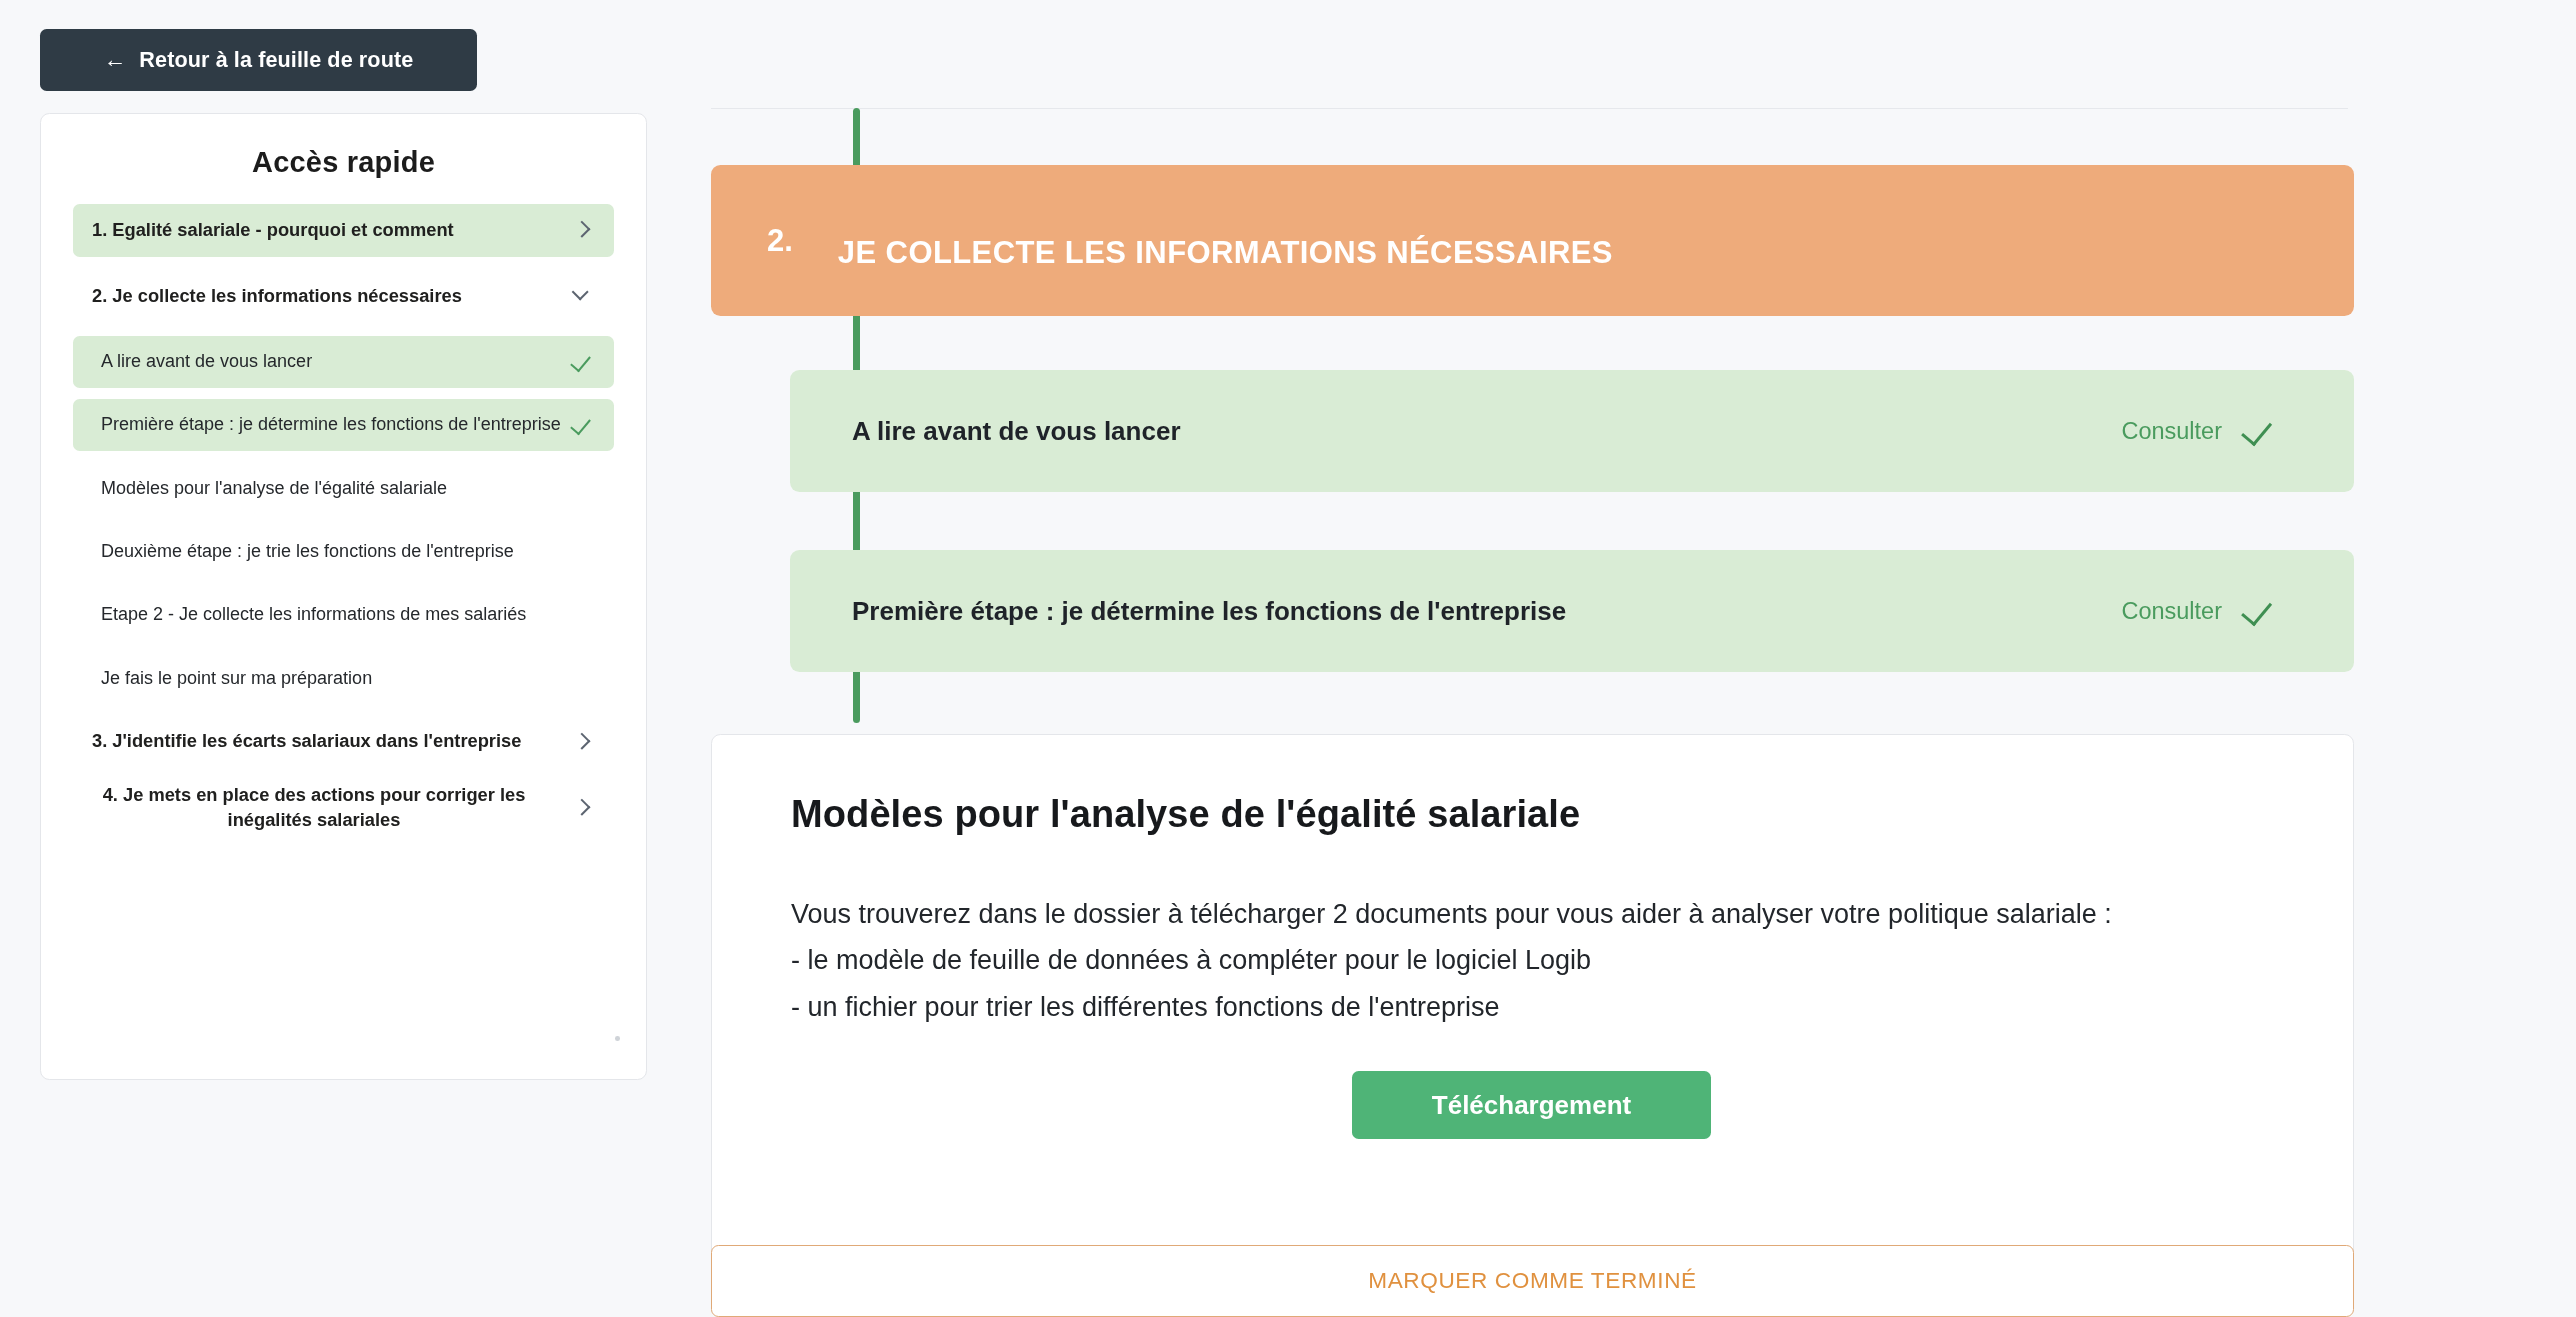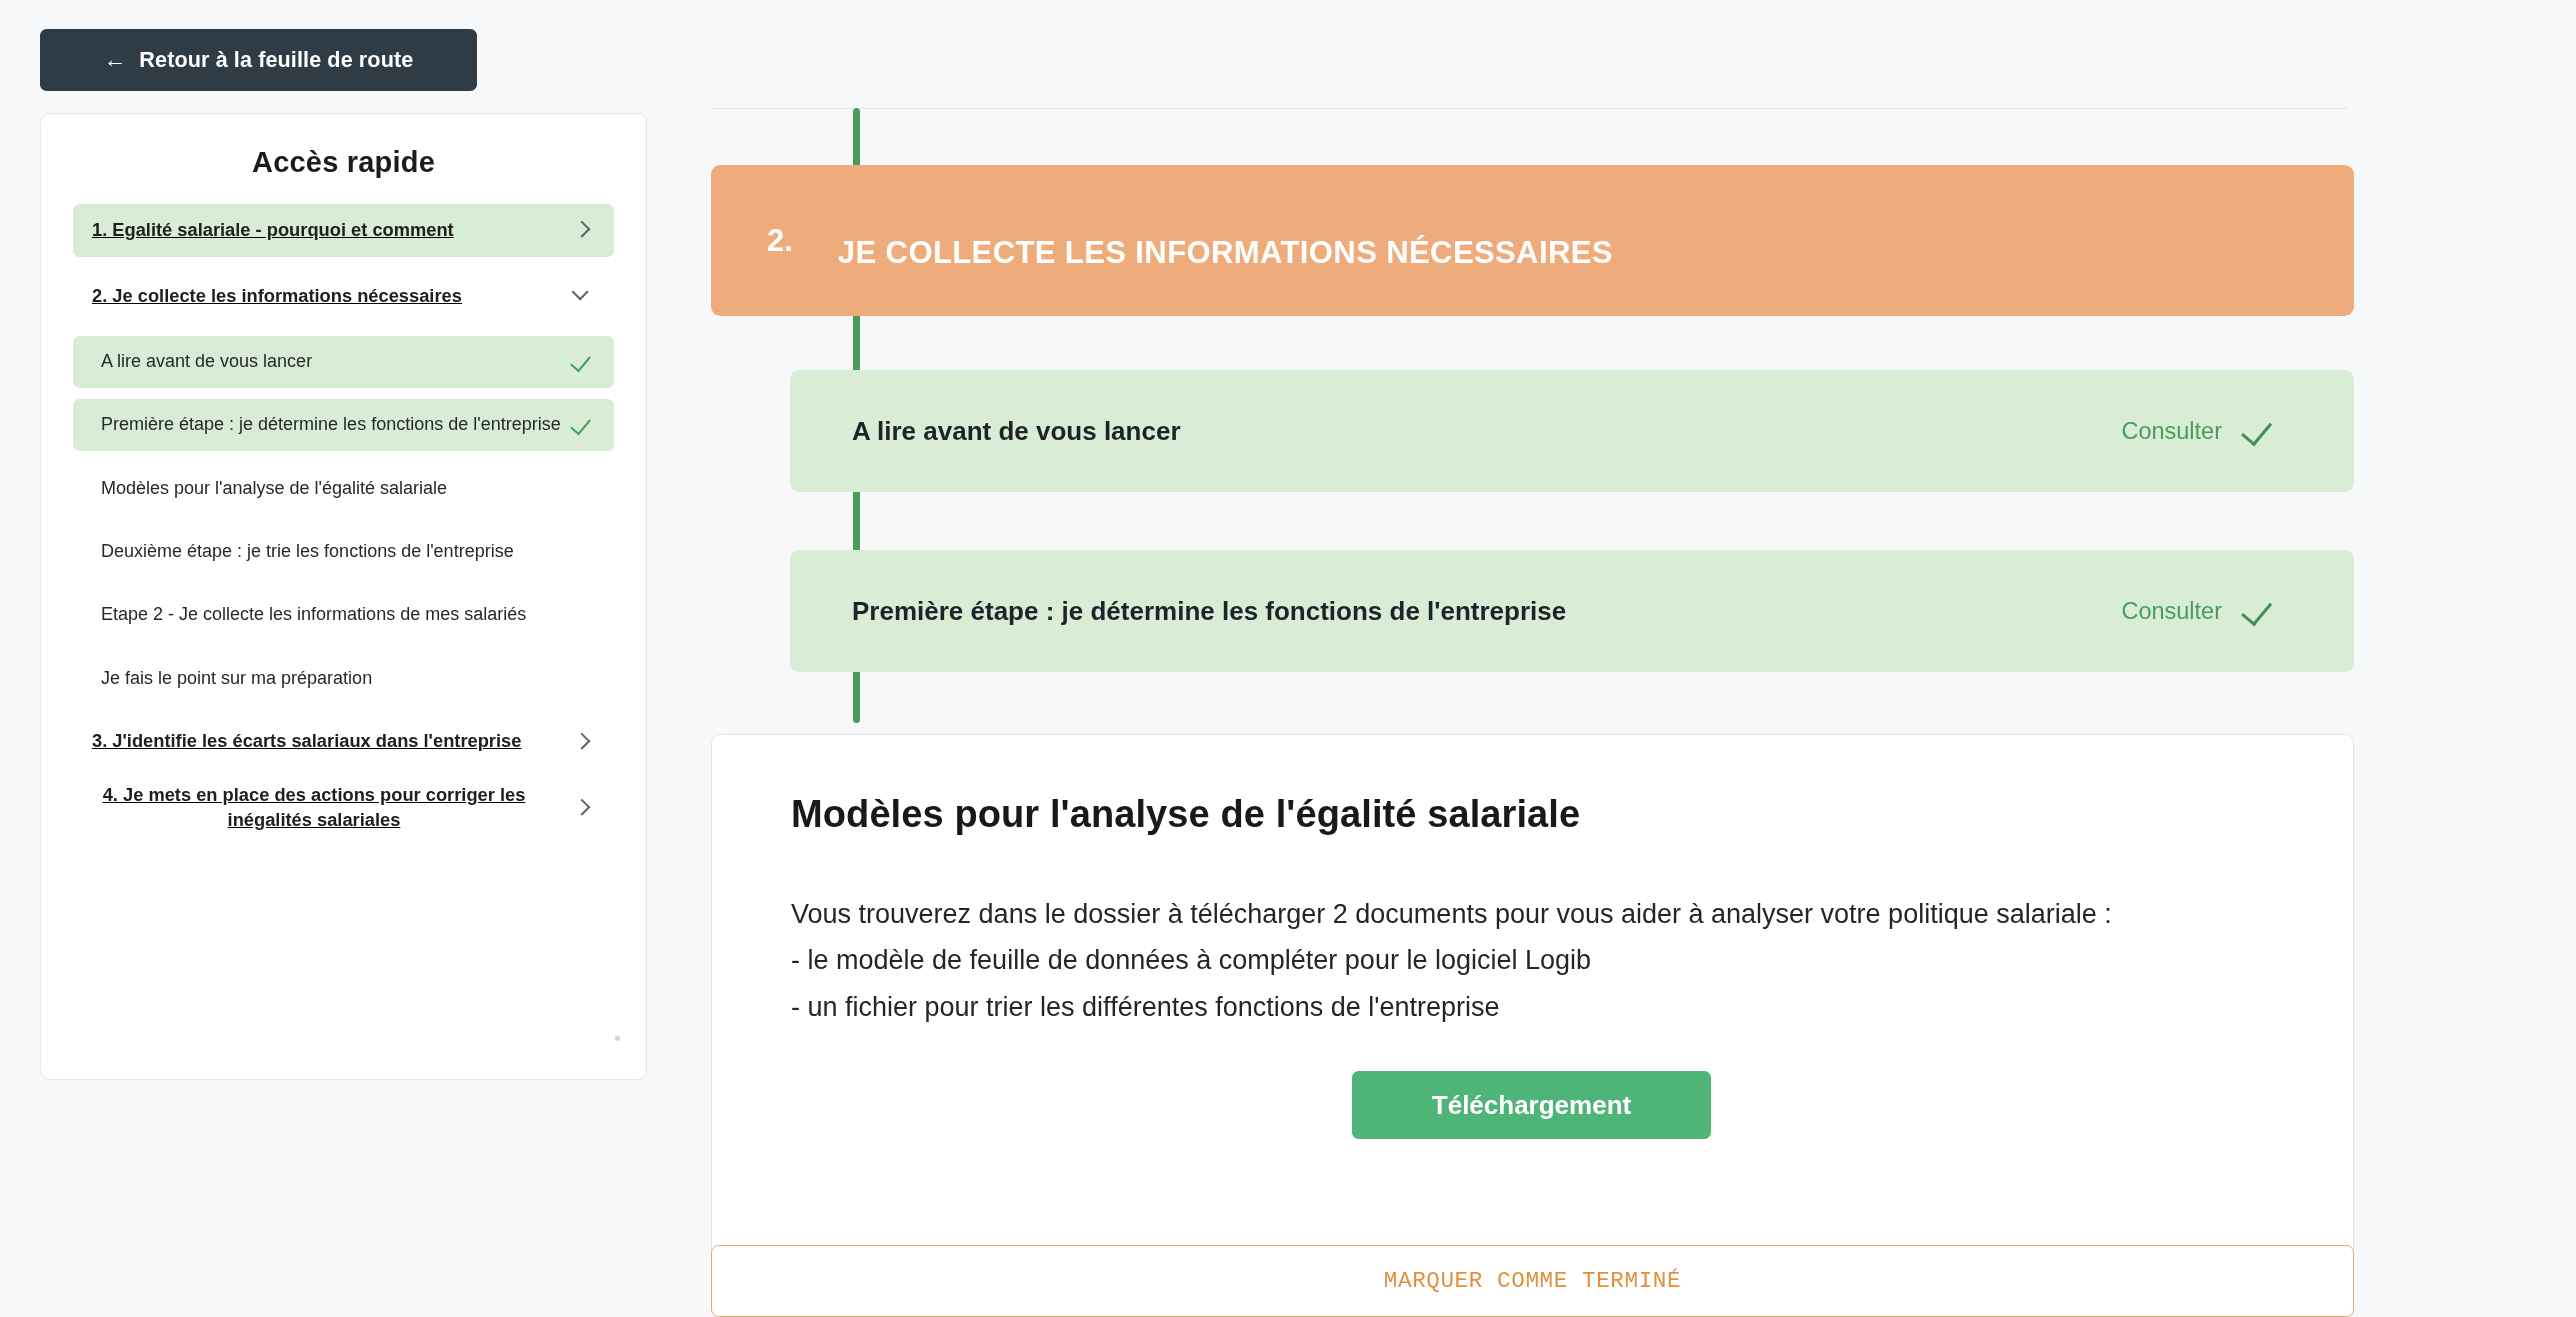--- a/index.html
+++ b/index.html
@@ -64,21 +64,20 @@
   .nav-top {
     height: 53px;
     background: #d9ecd5;
     border-radius: 6.6px;
     display: flex;
     align-items: center;
     justify-content: space-between;
     padding: 0 21px 0 19px;
     margin-bottom: 13px;
     cursor: pointer;
-    text-decoration: underline;
   }
   .nav-top.plain {
     background: transparent;
     gap: 36px;
   }
   .nav-top-label {
     font-size: 18.3px;
     font-weight: bold;
     color: #20201f;
     line-height: 1.35;
@@ -273,21 +272,21 @@
     position: absolute;
     left: 711px;
     top: 1245px;
     width: 1643px;
     height: 72px;
     background: #ffffff;
     border: 1.4px solid #e0a977;
     border-radius: 7.5px;
     color: #e0913f;
     font-size: 22.6px;
-    font-family: Liberation Mono, monospace;
+    font-family: Liberation Sans, sans-serif;
     letter-spacing: 0.6px;
     cursor: pointer;
     display: flex;
     align-items: center;
     justify-content: center;
   }
 </style>
 </head>
 <body>
 

